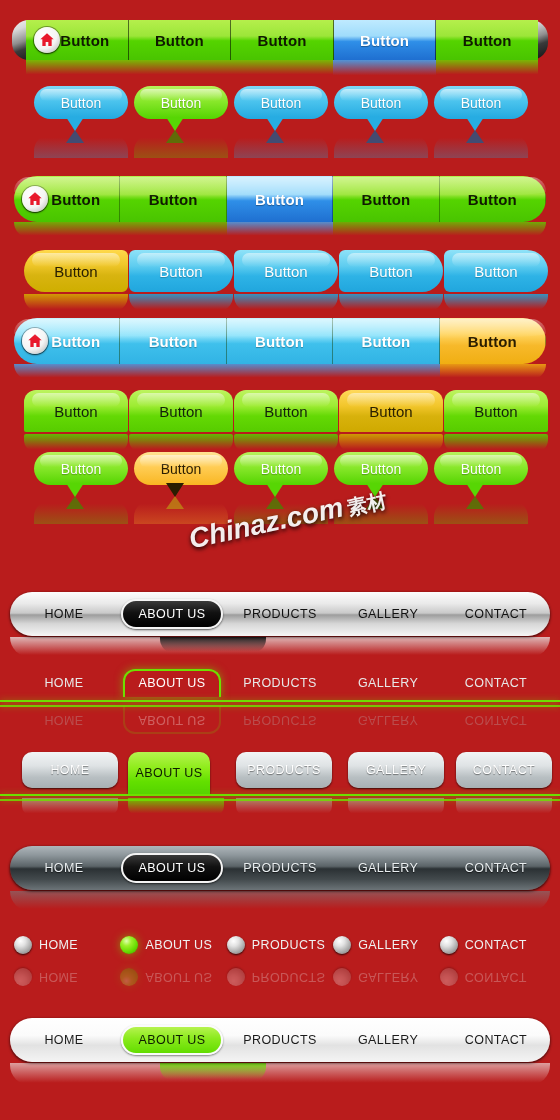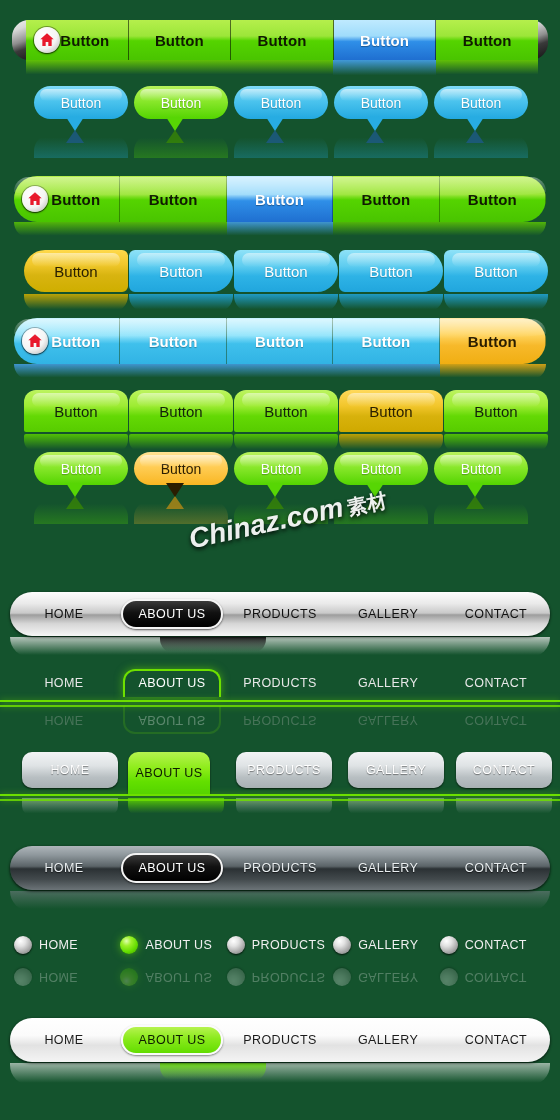--- a/index.html
+++ b/index.html
@@ -2,21 +2,21 @@
 <html><head>
 <meta charset="utf-8">
 <style>
   * { box-sizing: border-box; margin: 0; padding: 0; }
   html, body {
     width: 560px; height: 1120px;
     background: #000;
     font-family: "Liberation Sans", sans-serif;
     overflow: hidden;
   }
-  #stage { position: relative; width: 560px; height: 1120px; background:#14532d; }
+  #stage { position: relative; width: 560px; height: 1120px; background:#b91c1c; }
 
   .row { position: absolute; left: 0; width: 560px; }
 
   
   .r1 { top: 18px; height: 62px; }
   .r1-cap {
     position: absolute; top: 2px; width: 34px; height: 40px;
     border-radius: 20px;
     background: linear-gradient(160deg,#f2f2f2 0%,#d8d8d8 22%,#8e8e8e 48%,#3a3a3a 64%,#111 100%);
     z-index: 3;

